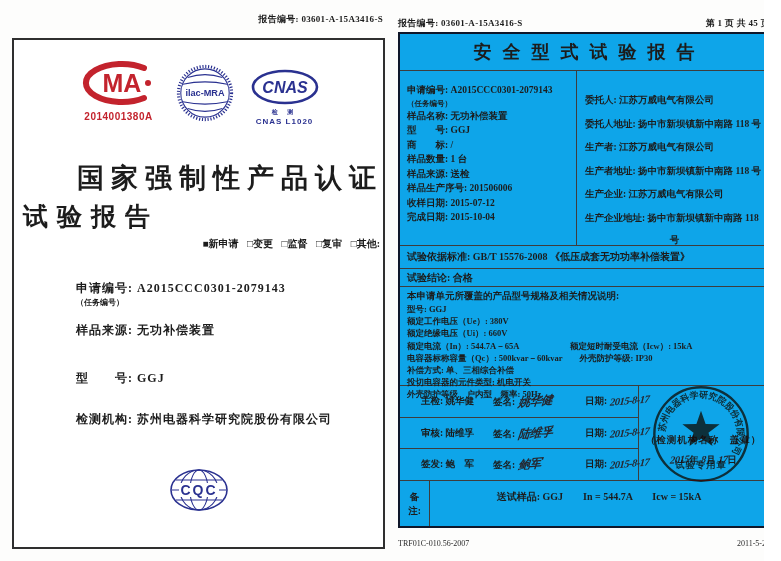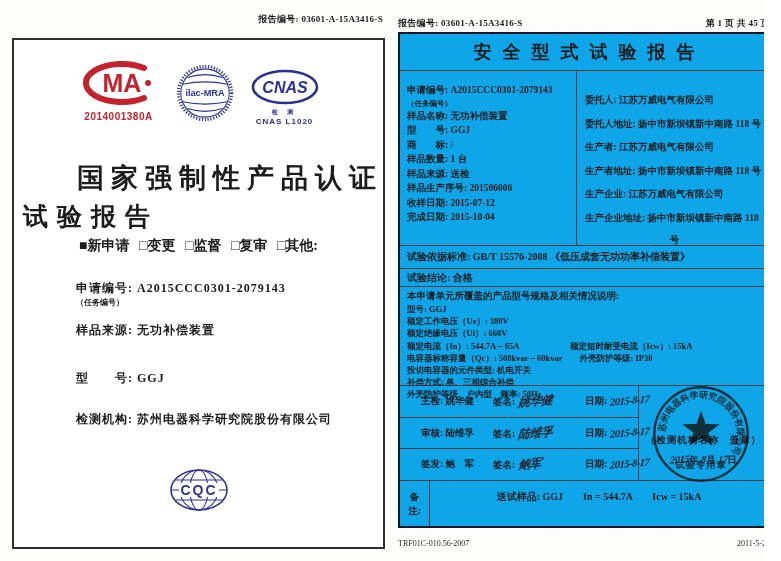--- a/index.html
+++ b/index.html
@@ -27,22 +27,22 @@
   .cnas-cap2 { font-family:"Liberation Sans",sans-serif; font-size:8px; font-weight:bold; color:#2a3190; letter-spacing:1px; }
   .main-title {
     position:absolute; top:120px; left:0; width:100%; text-align:right;
     font-size:27px; font-weight:bold; letter-spacing:7px; text-indent:7px;
   }
   .sub-title {
     position:absolute; top:160px; left:0; width:100%; text-align:left;
     font-size:25px; font-weight:bold; letter-spacing:9px; text-indent:9px;
   }
   .checkbox-line {
-    position:absolute; top:197px; left:0; width:100%; text-align:center;
-    font-size:14px; font-weight:bold;
+    position:absolute; top:197px; left:0; width:100%; text-align:right;
+    font-size:10px; font-weight:bold;
   }
   .checkbox-line span { margin:0 3px; }
   .lp-field { position:absolute; left:62px; font-size:12px; font-weight:bold; letter-spacing:1px; }
   .lp-note  { position:absolute; left:62px; font-size:8px; font-weight:bold; }
   .cqc-wrap { position:absolute; top:428px; left:50%; transform:translateX(-50%); }
   
   .right-header {
     position:absolute; left:398px; top:17px; width:372px;
     display:flex; justify-content:space-between;
     font-size:9px; font-weight:bold; letter-spacing:.3px;
@@ -244,22 +244,22 @@
       <span>合格</span>
     </div>
 
     <div class="rt-specs">
       <div class="spec-head">本申请单元所覆盖的产品型号规格及相关情况说明:</div>
       <div class="spec-line">型号: GGJ</div>
       <div class="spec-line">额定工作电压（Ue）: 380V</div>
       <div class="spec-line">额定绝缘电压（Ui）: 660V</div>
       <div class="spec-line">额定电流（In）: 544.7A－65A　　　　　　额定短时耐受电流（Icw）: 15kA</div>
       <div class="spec-line">电容器标称容量（Qc）: 500kvar－60kvar　　外壳防护等级: IP30</div>
+      <div class="spec-line">补偿方式: 单、三相综合补偿</div>
       <div class="spec-line">投切电容器的元件类型: 机电开关</div>
-      <div class="spec-line">补偿方式: 单、三相综合补偿</div>
       <div class="spec-line">外壳防护等级　户内型　频率: 50Hz</div>
     </div>
 
     <div class="rt-sign">
       <div class="sign-left">
         <div class="sign-row">
           <span class="cell-role">主检: 姚华健</span>
           <span class="cell-sig"><span>签名:</span> <span class="hand">姚华健</span></span>
           <span><span>日期:</span> <span class="hand hand-sm">2015-8-17</span></span>
         </div>

